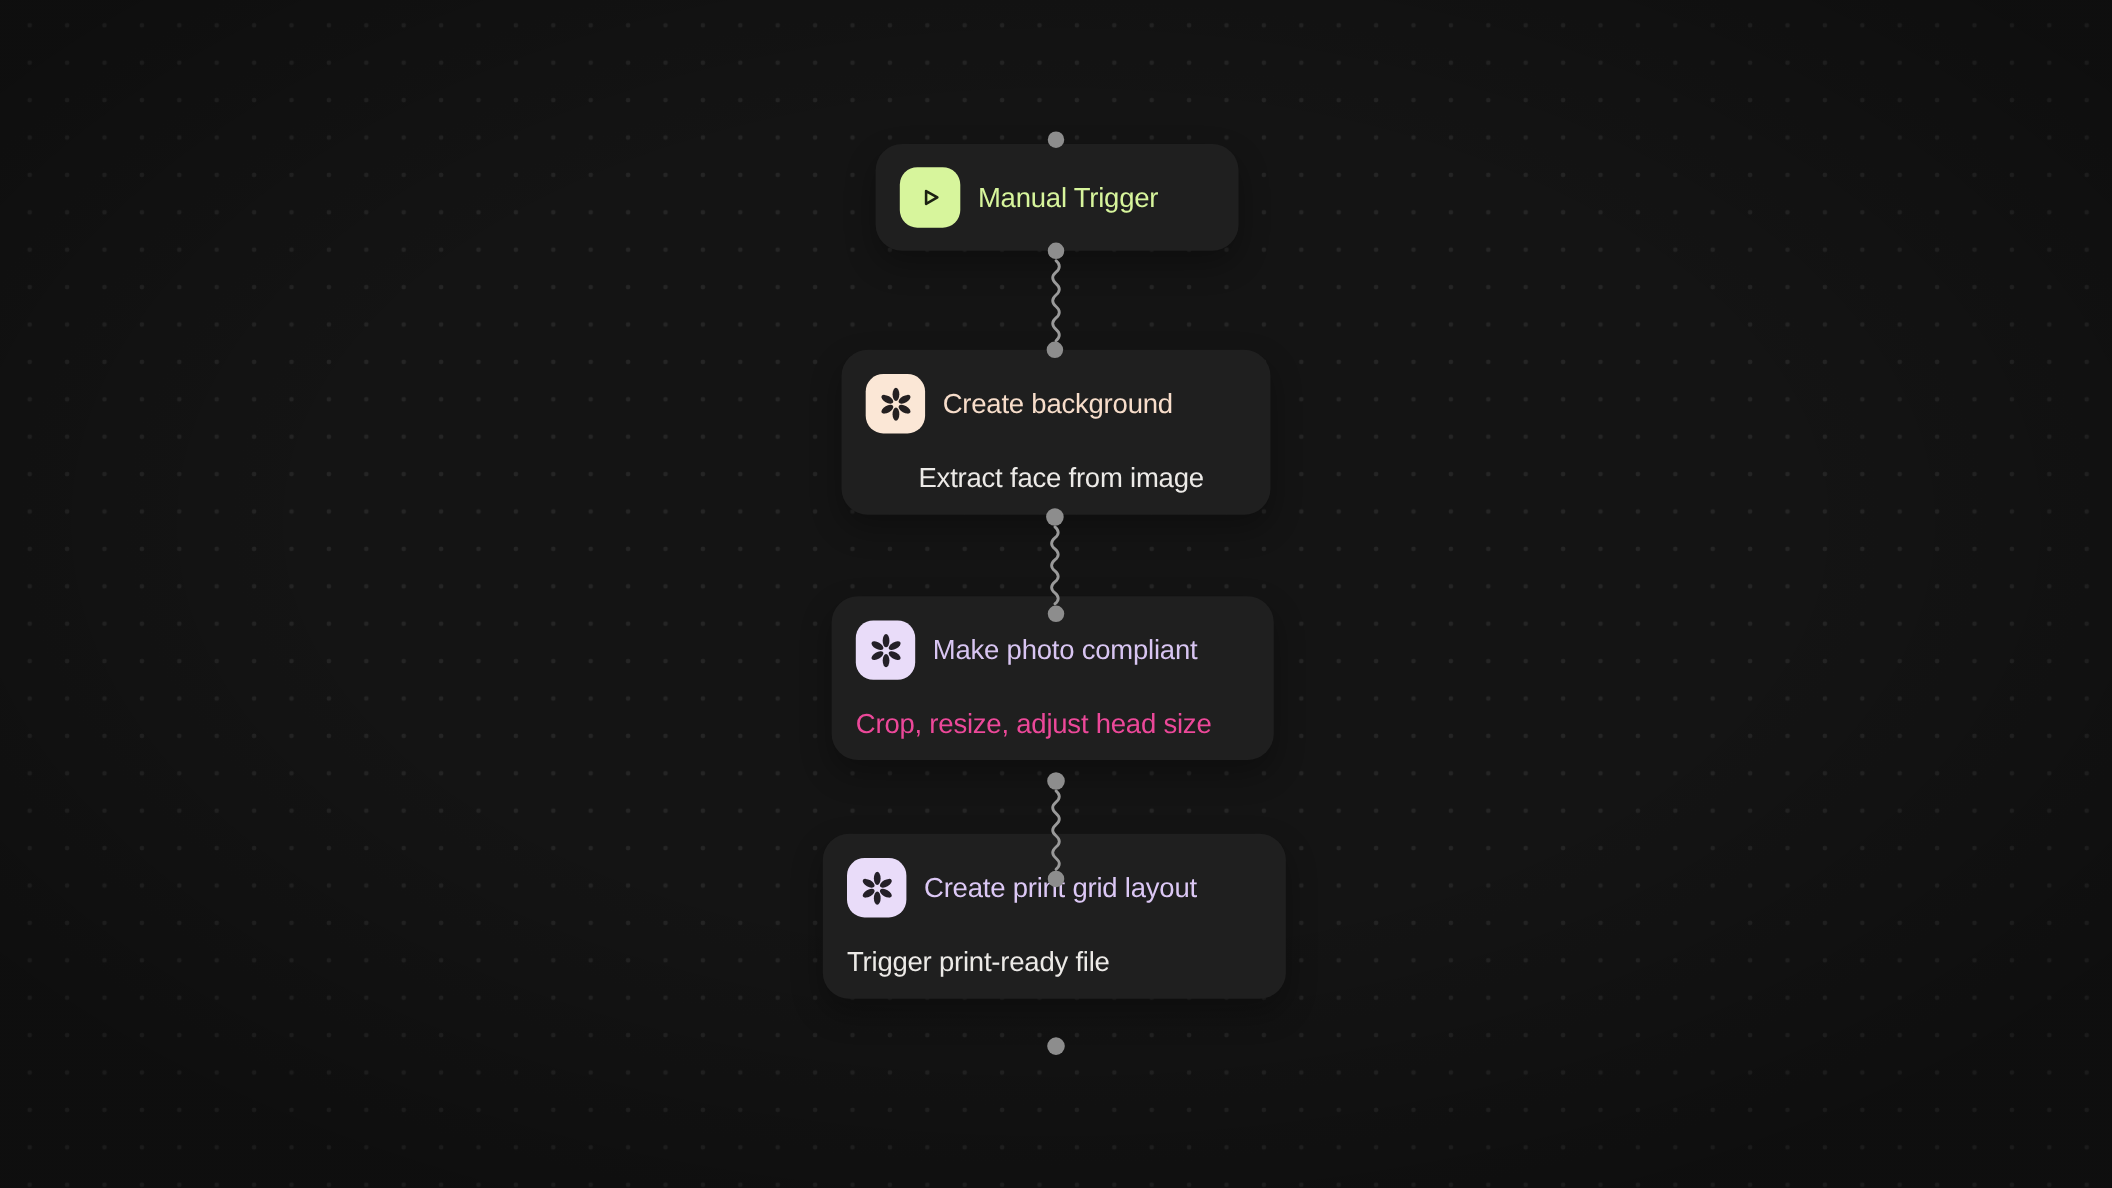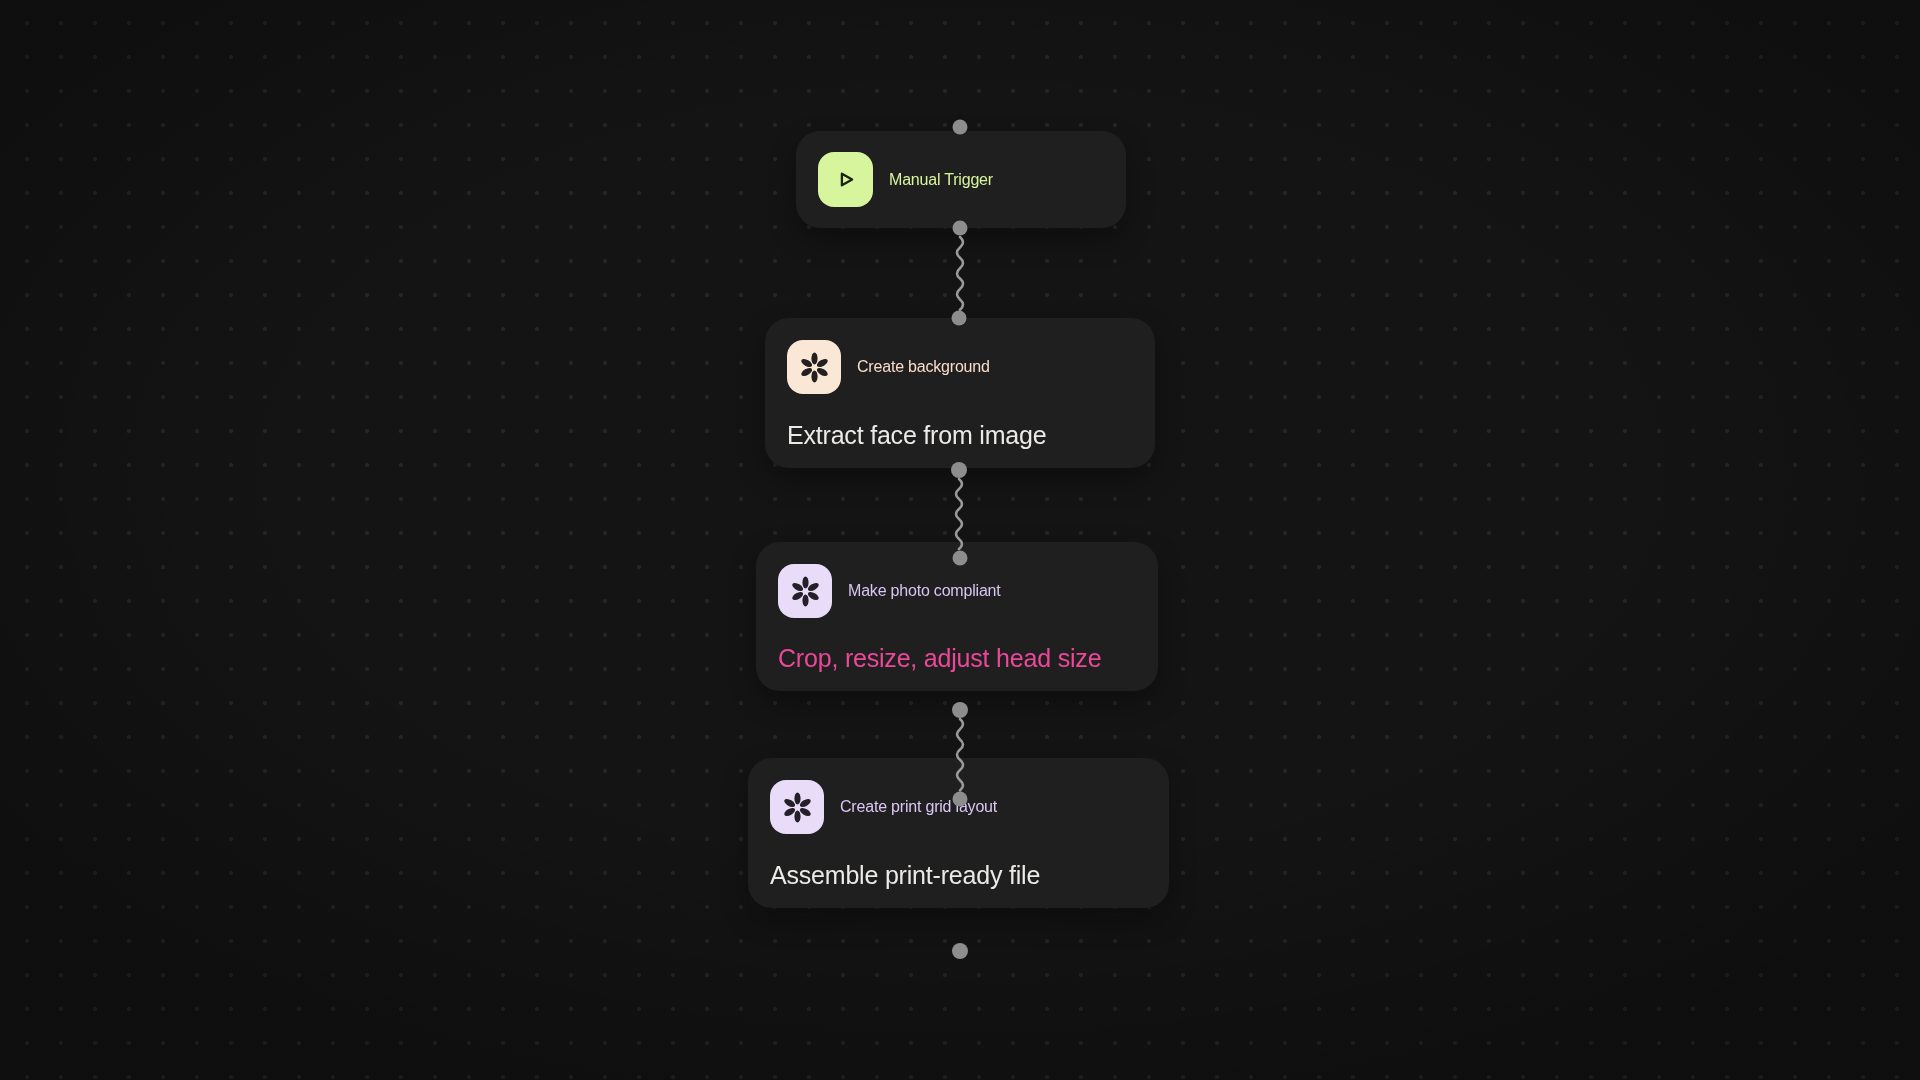--- a/index.html
+++ b/index.html
@@ -49,21 +49,21 @@
     flex:0 0 auto;
     display:flex;
     align-items:center;
     justify-content:center;
     border-radius:16px;
   }
   .node__icon--lg{width:55px;height:55px;}
   .node__icon--md{width:54px;height:54px;}
   .node__title{
     margin-left:16px;
-    font-size:16px;
+    font-size:25px;
     font-weight:500;
     letter-spacing:-0.2px;
     white-space:nowrap;
     line-height:1.2;
   }
   .node__subtitle{
     font-size:25px;
     font-weight:400;
     letter-spacing:-0.2px;
     white-space:nowrap;
@@ -111,21 +111,21 @@
             <ellipse cx="32" cy="15.5" rx="5.6" ry="11" transform="rotate(60 32 32)"></ellipse>
             <ellipse cx="32" cy="15.5" rx="5.6" ry="11" transform="rotate(120 32 32)"></ellipse>
             <ellipse cx="32" cy="15.5" rx="5.6" ry="11" transform="rotate(180 32 32)"></ellipse>
             <ellipse cx="32" cy="15.5" rx="5.6" ry="11" transform="rotate(240 32 32)"></ellipse>
             <ellipse cx="32" cy="15.5" rx="5.6" ry="11" transform="rotate(300 32 32)"></ellipse>
           </g>
         </svg>
       </div>
       <div class="node__title" style="color: rgb(247, 221, 202);">Create background</div>
     </div>
-    <div class="node__subtitle" style="color: rgb(236, 234, 231);">Extract face from image</div>
+    <div class="node__subtitle" style="color: rgb(236, 234, 231); margin-left: 48px;">Extract face from image</div>
   </div>
 
   <div class="node node--task n3" style="background: rgb(31, 31, 31);">
     <div class="node__header">
       <div class="node__icon node__icon--md" style="background: rgb(233, 220, 249); color: rgb(36, 32, 40);">
         <svg width="35" height="35" viewBox="0 0 64 64" aria-hidden="true">
           <g fill="currentColor">
             <ellipse cx="32" cy="15.5" rx="5.6" ry="11"></ellipse>
             <ellipse cx="32" cy="15.5" rx="5.6" ry="11" transform="rotate(60 32 32)"></ellipse>
             <ellipse cx="32" cy="15.5" rx="5.6" ry="11" transform="rotate(120 32 32)"></ellipse>
@@ -149,21 +149,21 @@
             <ellipse cx="32" cy="15.5" rx="5.6" ry="11" transform="rotate(60 32 32)"></ellipse>
             <ellipse cx="32" cy="15.5" rx="5.6" ry="11" transform="rotate(120 32 32)"></ellipse>
             <ellipse cx="32" cy="15.5" rx="5.6" ry="11" transform="rotate(180 32 32)"></ellipse>
             <ellipse cx="32" cy="15.5" rx="5.6" ry="11" transform="rotate(240 32 32)"></ellipse>
             <ellipse cx="32" cy="15.5" rx="5.6" ry="11" transform="rotate(300 32 32)"></ellipse>
           </g>
         </svg>
       </div>
       <div class="node__title" style="color: rgb(220, 200, 245);">Create print grid layout</div>
     </div>
-    <div class="node__subtitle" style="color: rgb(236, 234, 231);">Assemble print-ready file</div>
+    <div class="node__subtitle" style="color: rgb(236, 234, 231);">Trigger print-ready file</div>
   </div>
 
   <svg class="edges" viewBox="0 0 1920 1080">
 
     <path class="edge" d="M960 237 q6 5.2 0 10.4 t0 10.4 t0 10.4 t0 10.4 t0 10.4 t0 10.4 t0 10.4" style="stroke: rgb(154, 154, 154);"></path>
     <path class="edge" d="M959 479 q6 5 0 10 t0 10 t0 10 t0 10 t0 10 t0 10 t0 10" style="stroke: rgb(154, 154, 154);"></path>
     <path class="edge" d="M960 719 q6 5.1 0 10.2 t0 10.2 t0 10.2 t0 10.2 t0 10.2 t0 10.2 t0 10.2" style="stroke: rgb(154, 154, 154);"></path>
 
     <circle class="port" cx="960" cy="127" r="7.5" style="fill: rgb(141, 141, 141);"></circle>
     <circle class="port" cx="960" cy="228" r="7.5" style="fill: rgb(141, 141, 141);"></circle>

